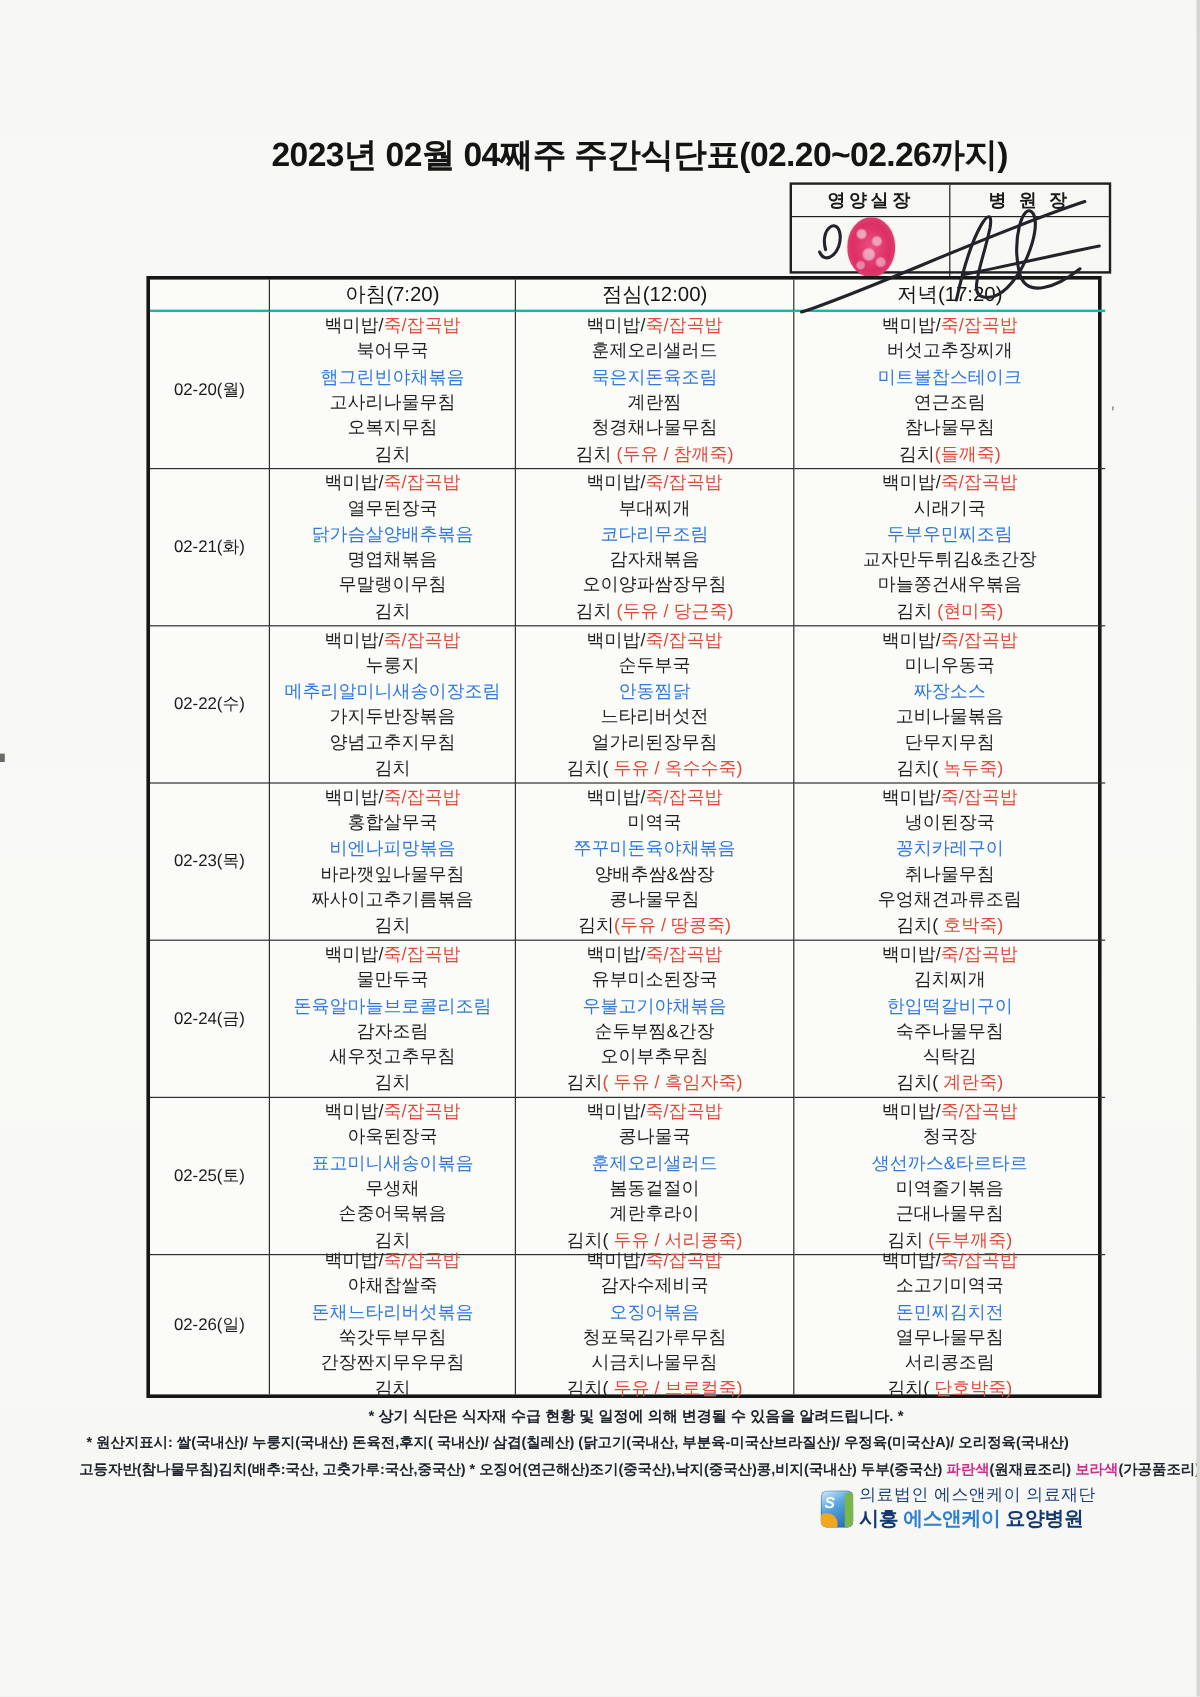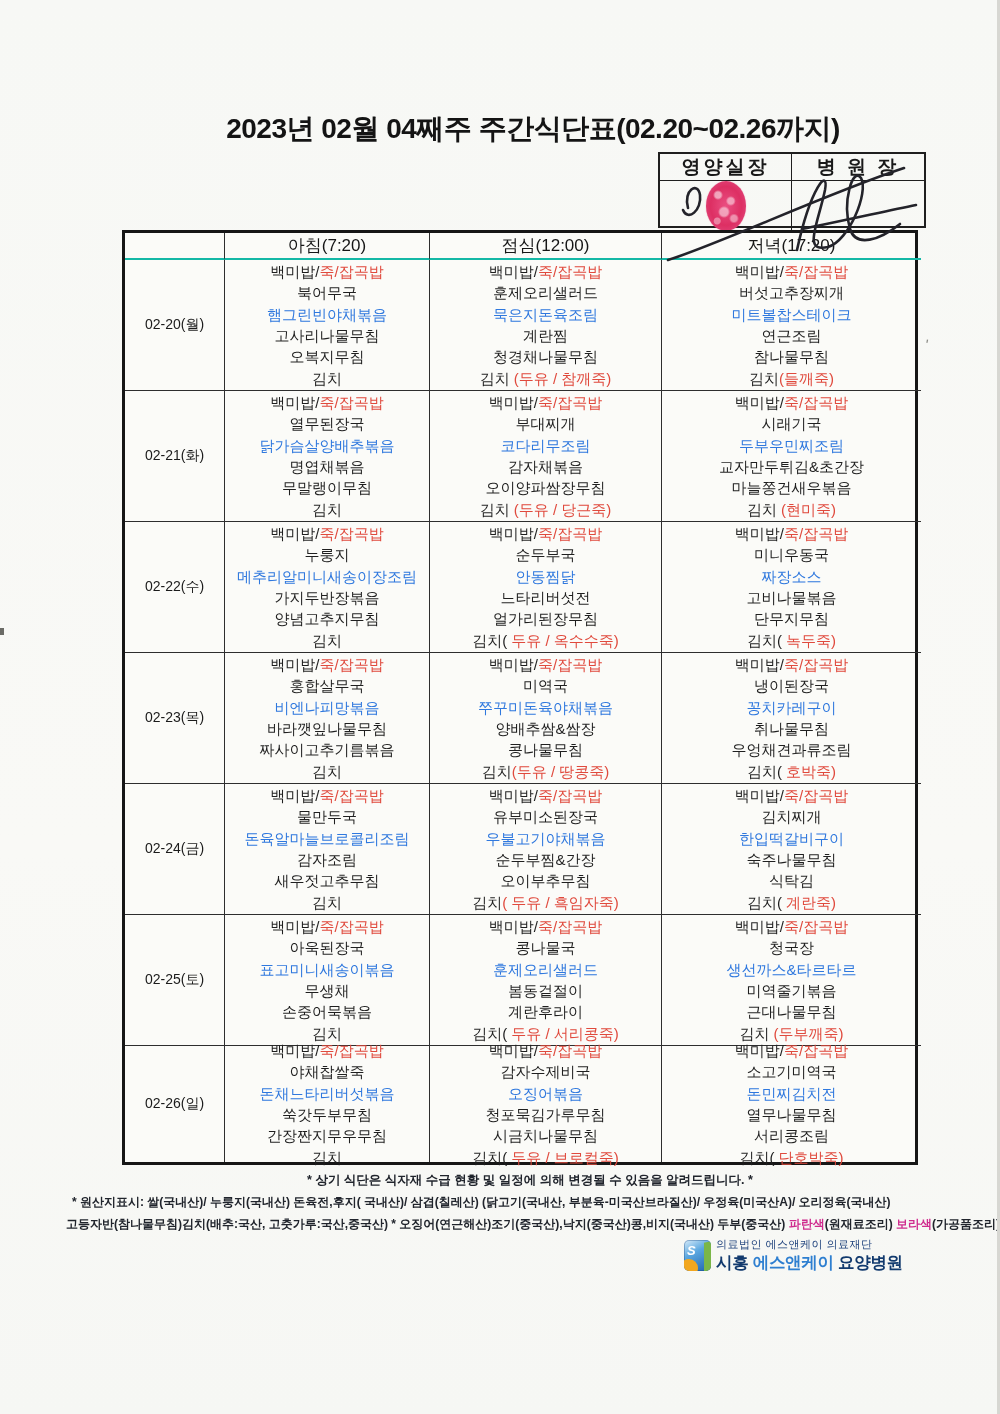--- a/index.html
+++ b/index.html
@@ -20,21 +20,21 @@
 
   
   .sign-table {
     position:absolute; left:658px; top:152px; width:268px; height:76px;
     border:2px solid #1f1f1f; display:grid;
     grid-template-columns:1fr 1fr; grid-template-rows:27px 1fr;
   }
   .sign-h {
     border-right:1.6px solid #1f1f1f; border-bottom:1.6px solid #1f1f1f;
     display:flex; align-items:center; justify-content:center;
-    font-size:19px; font-weight:bold; letter-spacing:3px; color:#191919;
+    font-size:15px; font-weight:bold; letter-spacing:3px; color:#191919;
   }
   .sign-h2 { border-right:none; }
   .sign-c { border-right:1.6px solid #1f1f1f; display:flex; align-items:center; justify-content:center; }
   .sign-c2 { border-right:none; }
   .stamp {
     width:40px; height:50px; border-radius:50%;
     background:
       radial-gradient(circle at 30% 28%, rgba(255,255,255,.55) 3px, rgba(255,255,255,0) 5px),
       radial-gradient(circle at 62% 40%, rgba(255,255,255,.5) 3px, rgba(255,255,255,0) 5px),
       radial-gradient(circle at 45% 62%, rgba(255,255,255,.5) 4px, rgba(255,255,255,0) 6px),
@@ -73,21 +73,21 @@
   
   .logo { position:absolute; left:684px; top:1237px; display:flex; align-items:center; gap:5px; }
   .logo-icon {
     position:relative; width:27px; height:31px; border-radius:5px; overflow:hidden;
     background:linear-gradient(150deg,#d9ecf9 0%, #5aa7e0 40%, #1f63ad 100%);
     box-shadow:inset 0 0 0 1px rgba(20,70,130,.35);
   }
   .li-y { position:absolute; left:-4px; bottom:-6px; width:18px; height:18px; border-radius:50%; background:#f2a71f; }
   .li-g { position:absolute; right:0; top:2px; width:7px; height:29px; background:#7ab648; transform:skewY(-14deg); }
   .li-s { position:absolute; left:3px; top:3px; font-size:13px; font-weight:bold; color:#ffffff; font-style:italic; }
-  .logo-top  { font-size:11px; color:#1b3f7a; letter-spacing:.5px; }
+  .logo-top  { font-size:14px; color:#1b3f7a; letter-spacing:.5px; }
   .logo-name { font-size:16.5px; font-weight:bold; color:#123a6e; letter-spacing:-.3px; }
   .ln-hl { color:#2e7fd0; }
 </style>
 </head>
 <body>
 
 <div class="page">
 
   <div class="title">2023년 02월 04째주 주간식단표(02.20~02.26까지)</div>
 

